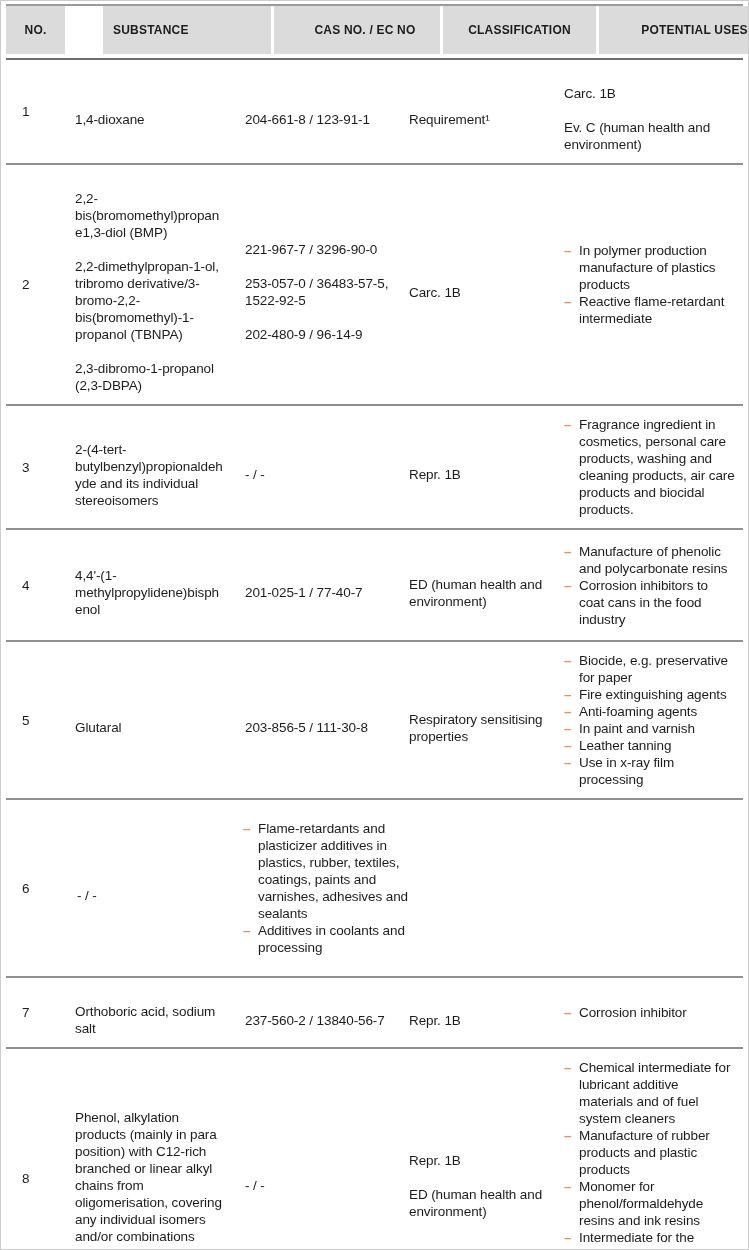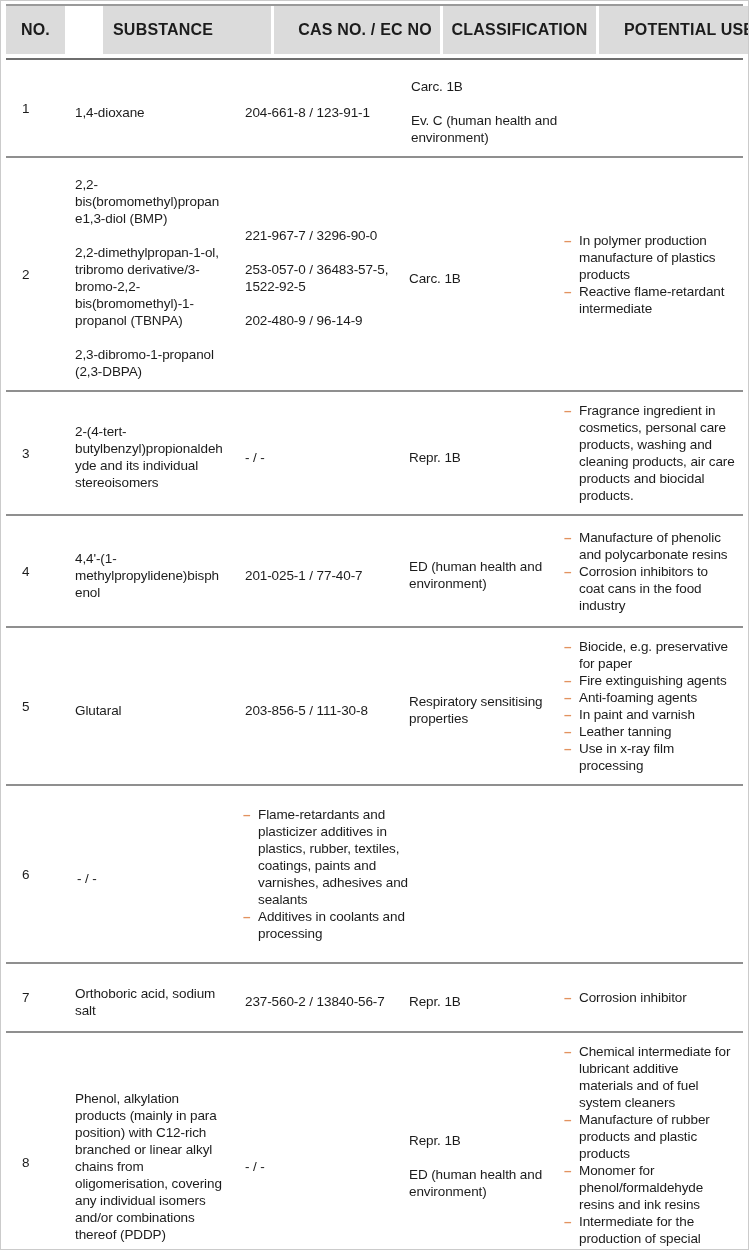--- a/index.html
+++ b/index.html
@@ -15,21 +15,21 @@
   .tablewrap{margin:3px 5px 0 5px;border-top:2px solid #9a9a9a;}
   .header-row{
     display:flex;
     margin-bottom:4px;
   }
   .header-cell{
     background:#dbdbdb;
     box-sizing:border-box;
     height:48px;
     display:flex;align-items:center;
-    font-weight:bold;font-size:16px;letter-spacing:.2px;
+    font-weight:bold;font-size:12px;letter-spacing:.2px;
     margin-right:3px;
   }
   .header-cell:last-child{margin-right:0;}
   .hc-center{justify-content:center;text-align:center;}
   .hc-left{justify-content:flex-start;padding-left:10px;margin-left:35px;}
   .body-rows{border-top:2px solid #6e6e6e;}
   .row{
     display:flex;
     border-bottom:2px solid #8f8f8f;
     align-items:center;
@@ -53,21 +53,21 @@
     overflow-wrap:break-word;word-break:break-word;
   }
   .col-no{width:59px;flex:none;}
   .col-substance{width:168px;flex:none;}
   .col-cas{width:166px;flex:none;padding-left:16px;}
   .col-class{width:153px;flex:none;}
   .col-uses{width:191px;flex:none;}
   .cell.col-no{padding-left:16px;}
   .cell.col-cas{padding-left:12px;}
   .cell.col-uses{padding-left:12px;}
-  .para{margin:8px 0 17px 0;}
+  .para{margin:15px 0 17px 0;}
   .para:last-child{margin-bottom:0;}
   .bullet-item{display:flex;margin:0;}
   .bullet-dash{
     flex:none;width:15px;
     color:#e2925f;font-weight:bold;
   }
   .bullet-text{flex:1;}
 </style>
 </head>
 <body>
@@ -83,20 +83,23 @@
       </div>
     <div class="body-rows">
         <div class="row">
           <div class="cell col-no">1</div>
           <div class="cell col-substance">
             <p class="para">1,4-dioxane</p>
           </div>
           <div class="cell col-cas">
             <p class="para">204-661-8 / 123-91-1</p>
           </div>
+          <div class="cell col-class">
+            <p class="para">Requirement¹</p>
+          </div>
           <div class="cell col-uses">
             <p class="para">Carc. 1B</p>
             <p class="para">Ev. C (human health and environment)</p>
           </div>
         </div>
         <div class="row">
           <div class="cell col-no">2</div>
           <div class="cell col-substance">
             <p class="para">2,2-bis(bromomethyl)propane1,3-diol (BMP)</p>
             <p class="para">2,2-dimethylpropan-1-ol, tribromo derivative/3-bromo-2,2-bis(bromomethyl)-1-propanol (TBNPA)</p>

